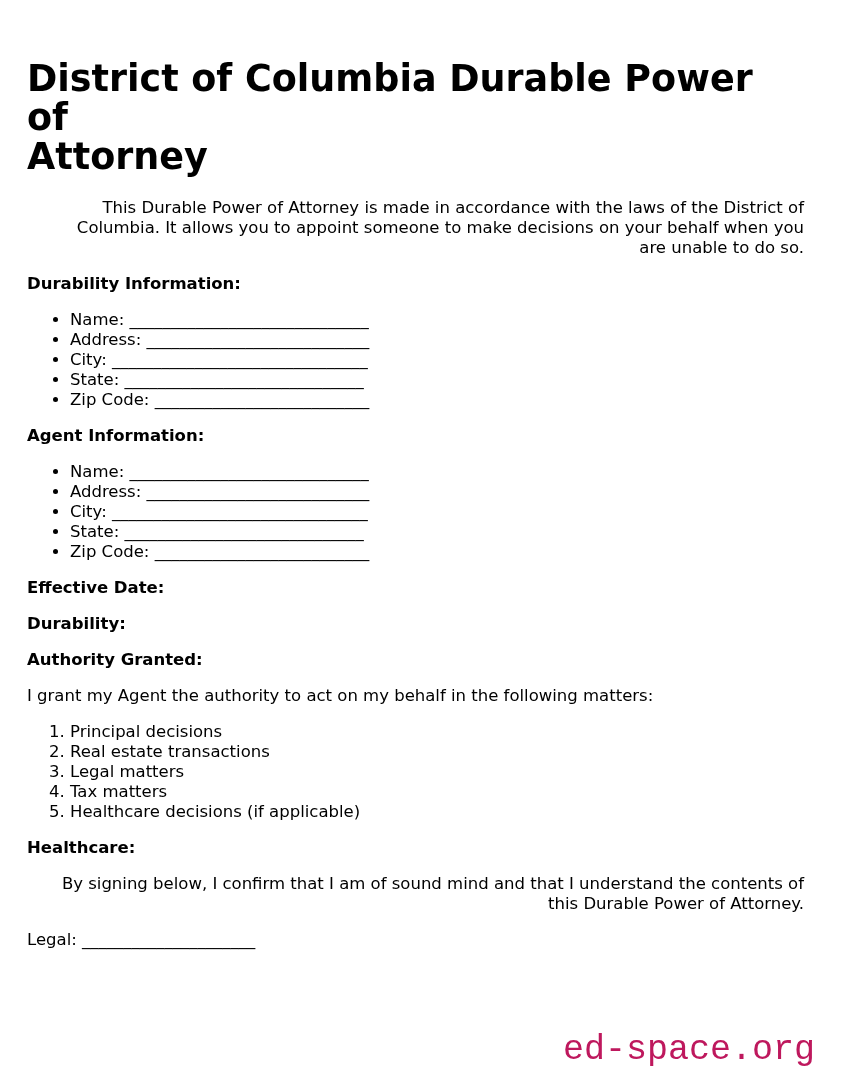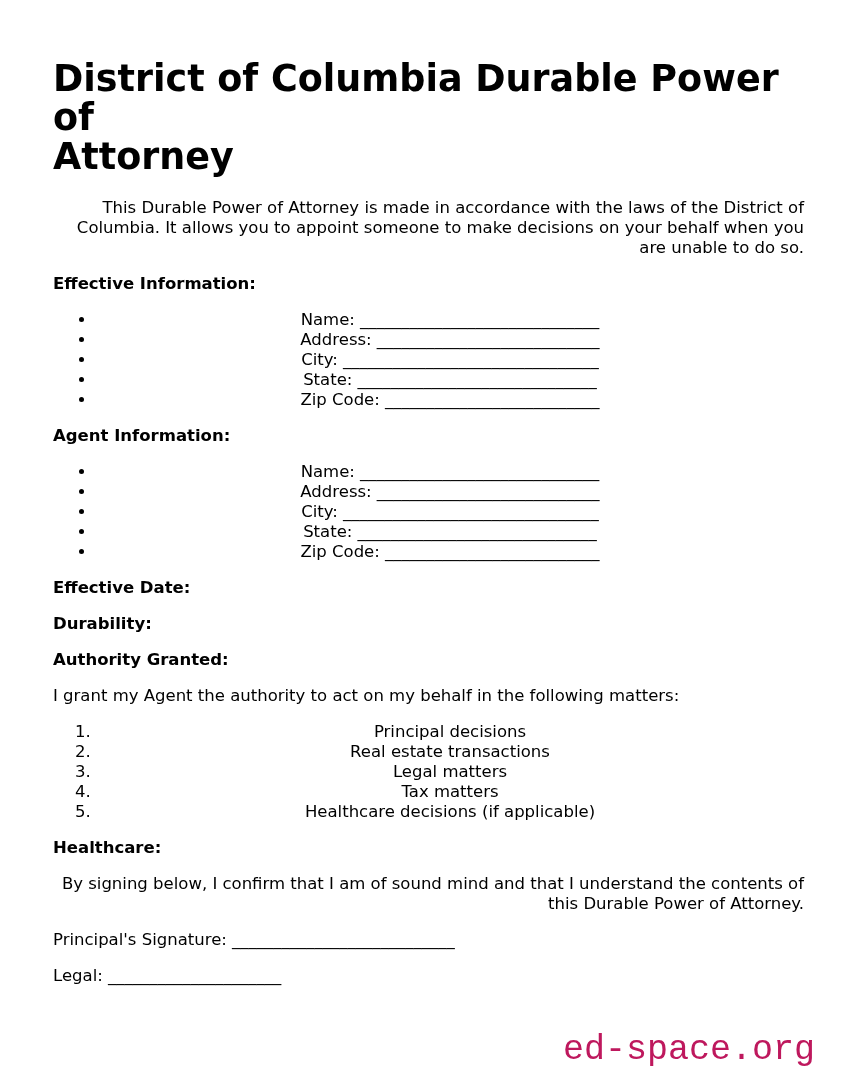--- a/index.html
+++ b/index.html
@@ -9,21 +9,21 @@
   }
   body {
     width: 844px;
     height: 1092px;
     position: relative;
     overflow: hidden;
     color: #000000;
     font-family: "DejaVu Sans", sans-serif;
   }
   .doc {
-    padding: 0 40px 0 53px;
+    padding: 0 40px 0 27px;
   }
   h1.doc-title {
     font-size: 36.5px;
     line-height: 39px;
     font-weight: 700;
     margin: 59px 0 22px 0;
     white-space: pre-line;
   }
   p {
     font-size: 16.5px;
@@ -31,21 +31,20 @@
     margin: 16px 0;
   }
   .multiline { white-space: pre-line; text-align: right; }
   .oneline   { white-space: nowrap; }
   .sec-heading { font-weight: 700; }
   ul.field-list, ol.authority-list {
     margin: 16px 0;
     padding-left: 43px;
     font-size: 16.5px;
     line-height: 20px;
-    text-align: center;
   }
   ul.field-list li, ol.authority-list li { margin: 0; }
   .watermark {
     position: absolute;
     top: 1030px;
     right: 29px;
     font-family: "Liberation Mono", monospace;
     font-size: 35px;
     line-height: 40px;
     color: #be185d;
@@ -56,21 +55,21 @@
 
 <div class="doc">
 
   <h1 class="doc-title">District of Columbia Durable Power of
 Attorney</h1>
 
   <p class="multiline">This Durable Power of Attorney is made in accordance with the laws of the District of
 Columbia. It allows you to appoint someone to make decisions on your behalf when you
 are unable to do so.</p>
 
-  <p class="sec-heading">Effective Information:</p>
+  <p class="sec-heading">Durability Information:</p>
 
   <ul class="field-list">
     <li class="oneline">Name: _____________________________</li>
     <li class="oneline">Address: ___________________________</li>
     <li class="oneline">City: _______________________________</li>
     <li class="oneline">State: _____________________________</li>
     <li class="oneline">Zip Code: __________________________</li>
   </ul>
 
   <p class="sec-heading">Agent Information:</p>
@@ -99,19 +98,18 @@
     <li>Legal matters</li>
     <li>Tax matters</li>
     <li>Healthcare decisions (if applicable)</li>
   </ol>
 
   <p class="sec-heading">Healthcare:</p>
 
   <p class="multiline">By signing below, I confirm that I am of sound mind and that I understand the contents of
 this Durable Power of Attorney.</p>
 
-  <p class="oneline">Principal's Signature: ___________________________</p>
 
   <p class="oneline">Legal: _____________________</p>
 
 </div>
 
 <div class="watermark">ed-space.org</div>
 
 </body></html>

